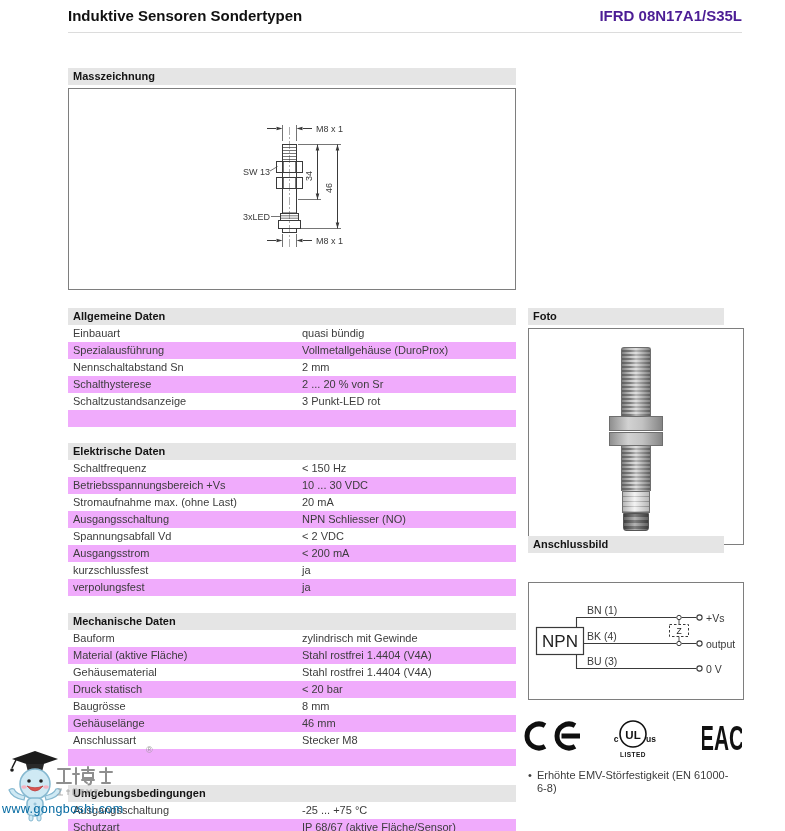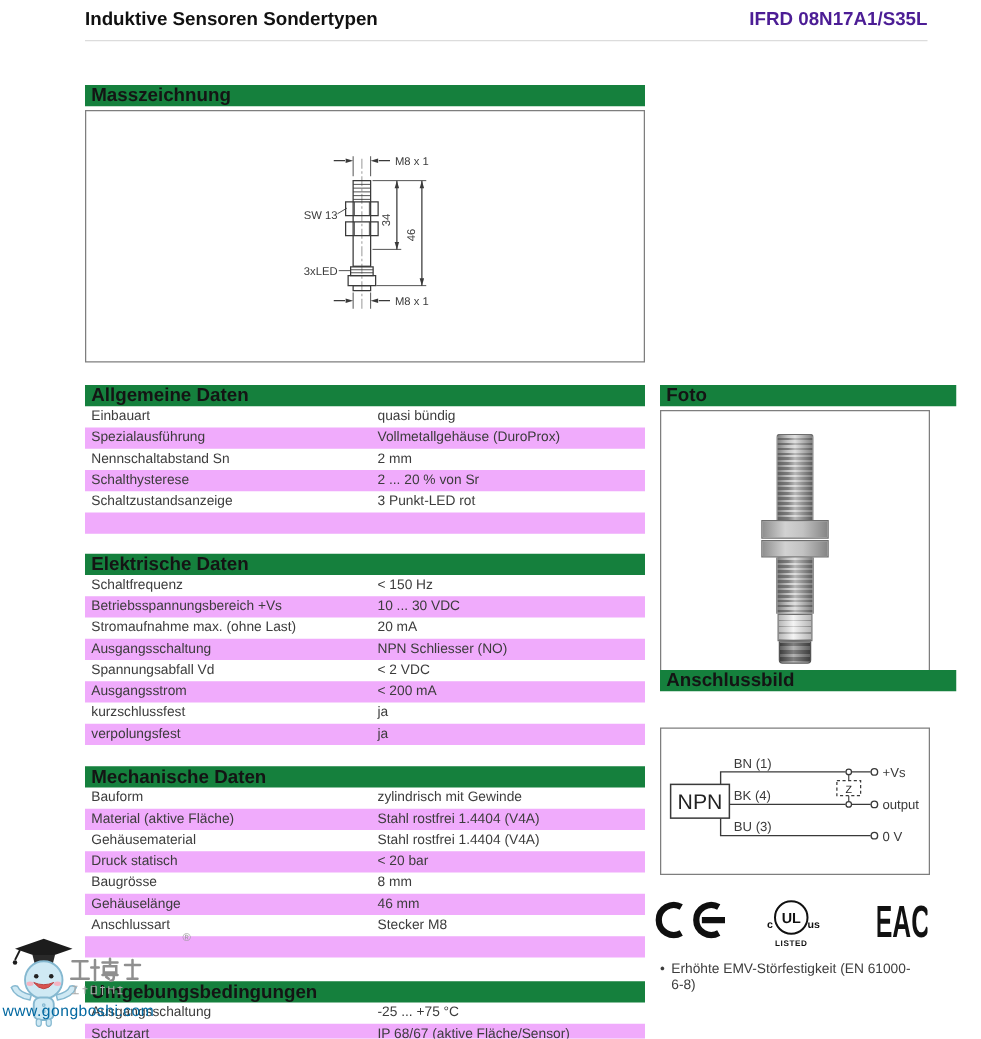--- a/index.html
+++ b/index.html
@@ -6,25 +6,25 @@
   .page {
     position:relative; width:785px; height:831px; background:#ffffff;
     font-family:"Liberation Sans","DejaVu Sans",sans-serif; color:#3c3c3c;
     overflow:hidden;
   }
   .hdr-title { position:absolute; left:68px; top:7px; font-size:15px; font-weight:bold; color:#111; }
   .hdr-part  { position:absolute; right:43px; top:7px; font-size:15px; font-weight:bold; color:#4c1d95; }
   .hdr-rule  { position:absolute; left:68px; top:32px; width:674px; height:1px; background:#dcdcdc; }
 
   .sec-bar {
-    position:absolute; height:17px; background:#15803d; box-sizing:border-box;
-    font-size:15px; font-weight:bold; color:#141414; line-height:17px; padding-left:5px;
+    position:absolute; height:17px; background:#e5e5e5; box-sizing:border-box;
+    font-size:11px; font-weight:bold; color:#141414; line-height:17px; padding-left:5px;
   }
   .lcol { left:68px; width:448px; }
-  .rcol { left:528px; width:237px; }
+  .rcol { left:528px; width:196px; }
 
   .frame { position:absolute; border:1px solid #7e7e7e; background:#fff; box-sizing:border-box; }
 
   .tbl { position:absolute; left:68px; width:448px; }
   .row { display:flex; height:17px; line-height:17px; font-size:11px; }
   .row.alt { background:#f0abfc; }
   .row .rl { width:234px; padding-left:5px; box-sizing:border-box; white-space:nowrap; }
   .row .rv { flex:1; white-space:nowrap; }
 
   svg text { font-family:"Liberation Sans","DejaVu Sans",sans-serif; }

